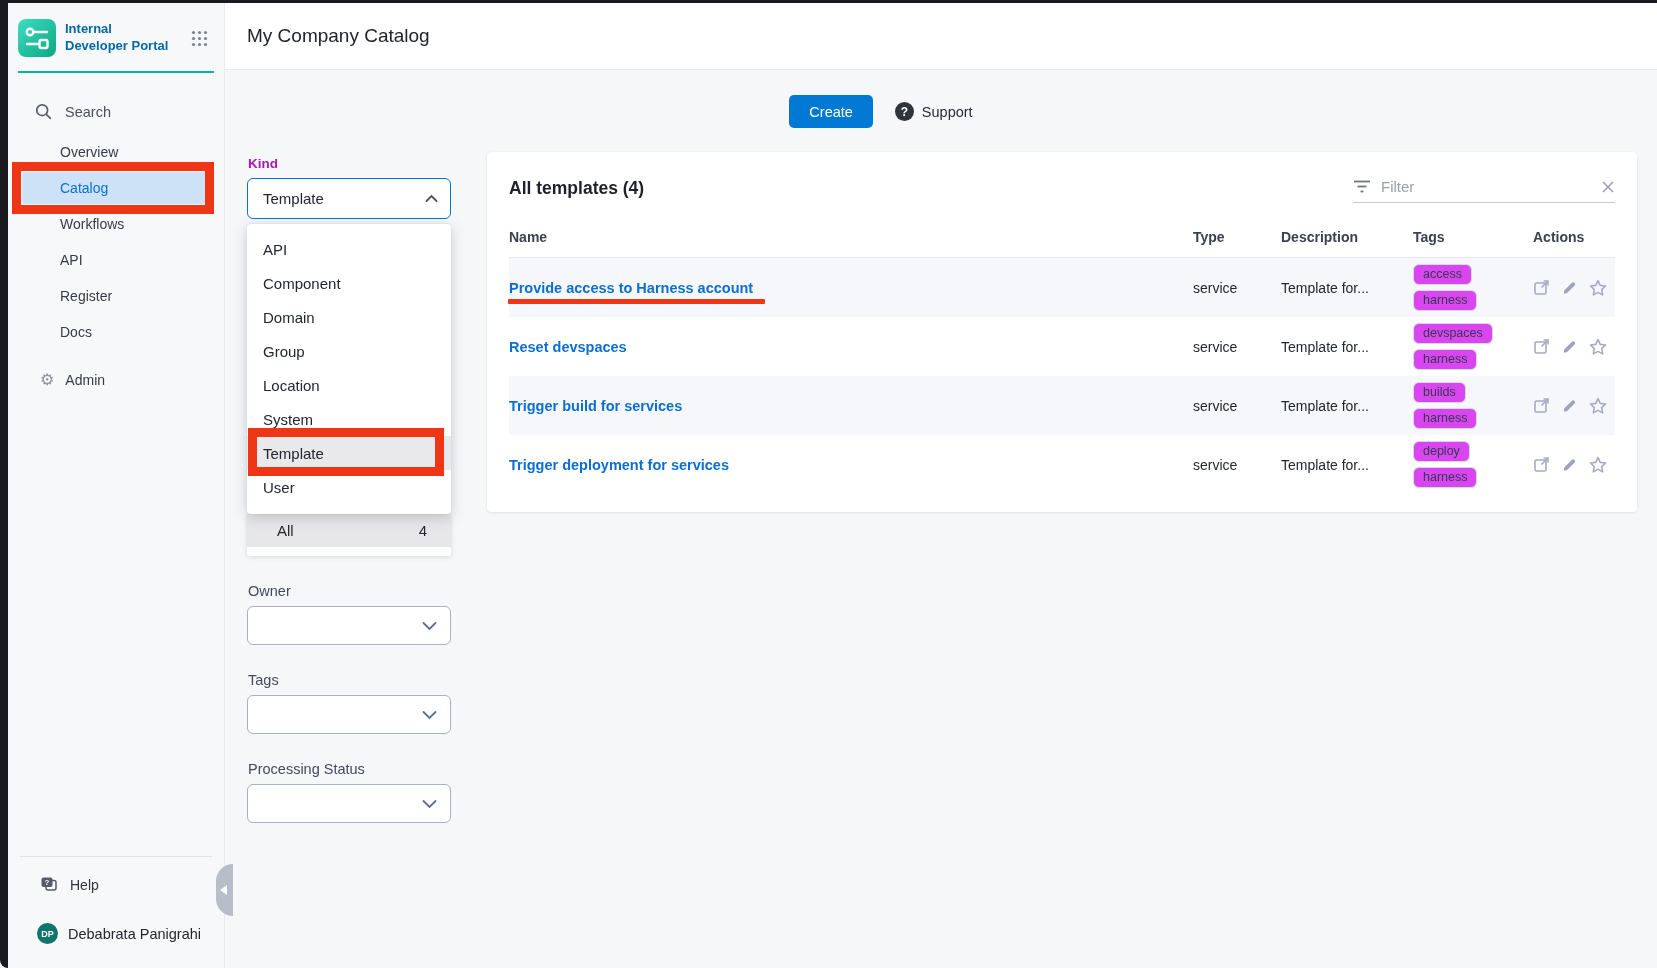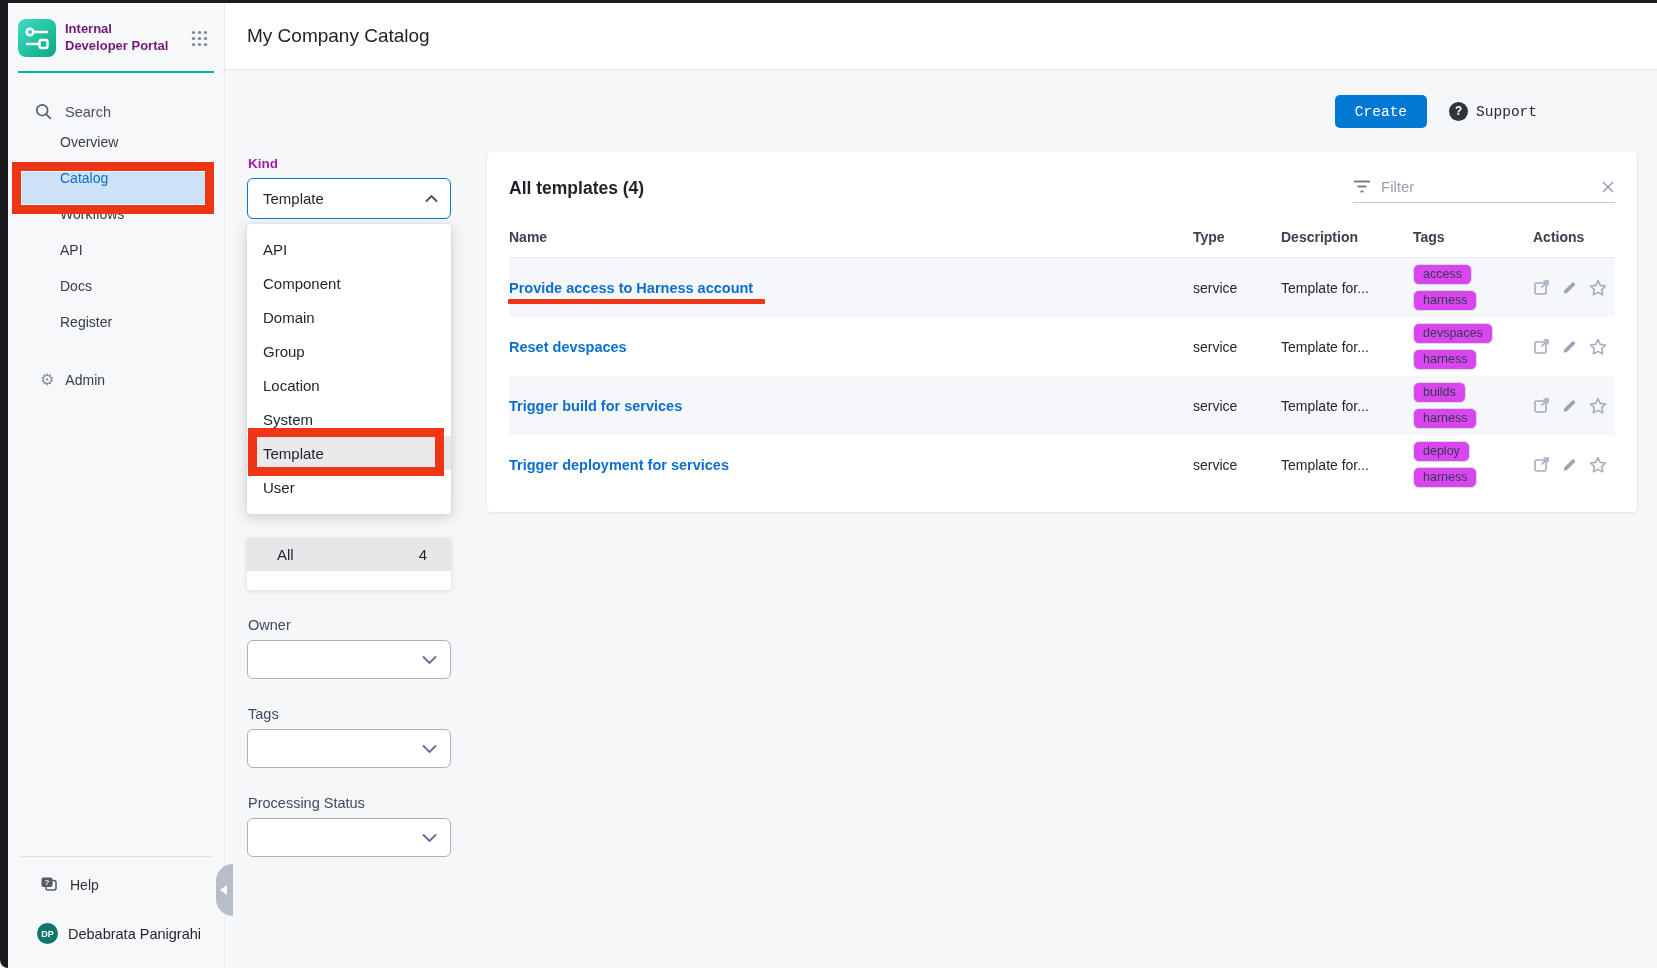--- a/index.html
+++ b/index.html
@@ -11,62 +11,62 @@
   
   .frame-top { position:absolute; top:0; left:0; width:100%; height:3px; background:#1a1b1e; z-index:60; }
   .frame-left { position:absolute; top:0; left:0; width:8px; height:100%; background:#1a1b1e; border-bottom-left-radius:10px; z-index:60; }
 
   .app { position:absolute; left:8px; top:3px; right:0; bottom:0; display:flex; }
 
   
   .sidebar { width:217px; flex:none; background:#f7f8fa; border-right:1px solid #e9ebef; display:flex; flex-direction:column; position:relative; }
   .logo-row { display:flex; align-items:center; gap:9px; padding:16px 12px 12px 10px; }
   .logo-icon { width:38px; height:38px; flex:none; }
-  .logo-title { font-size:13px; font-weight:bold; color:#701a75; line-height:1.3; width:112px; }
+  .logo-title { font-size:13px; font-weight:bold; color:#0369a1; line-height:1.3; width:112px; }
   .grid-icon { margin-left:auto; margin-right:4px; }
   .teal-rule { height:2px; background:#00b5a5; margin:2px 10px 0; }
   .search-row { display:flex; align-items:center; gap:13px; padding-left:27px; margin-top:30px; font-size:14.5px; color:#4b505e; cursor:pointer; }
   .nav { margin-top:14px; }
-  .nav-row { height:36px; display:flex; position:relative; font-size:14px; color:#363b48; cursor:pointer; }
+  .nav-row { height:36px; display:flex; align-items:center; position:relative; font-size:14px; color:#363b48; cursor:pointer; }
   .nav-label { padding-left:52px; position:relative; z-index:6; }
   .active-pill { position:absolute; left:14px; right:12px; top:2px; bottom:2px; background:#cde2f6; border-radius:3px; z-index:1; }
   .nav-row.active .nav-label { color:#0b6fd0; }
   .ann-box { position:absolute; border:9px solid #ee3616; z-index:30; pointer-events:none; }
   .ann-catalog { left:4px; right:10px; top:-8px; bottom:-8px; }
   .nav-admin { margin-top:22px; display:flex; align-items:center; gap:11px; padding-left:32px; font-size:14px; color:#363b48; cursor:pointer; }
   .gear-glyph { font-size:16px; color:#8c919e; line-height:1; }
   .sidebar-spacer { flex:1; }
   .sidebar-divider { height:1px; background:#dfe2e8; margin:0 12px; }
   .help-row { margin-top:19px; display:flex; align-items:center; gap:12px; padding-left:32px; font-size:14px; color:#30343f; cursor:pointer; }
   .user-row { margin-top:30px; margin-bottom:24px; display:flex; align-items:center; gap:10px; padding-left:29px; font-size:14.5px; color:#23262e; cursor:pointer; }
   .avatar { width:21px; height:21px; border-radius:50%; background:#0f766e; color:#fff; font-size:9px; font-weight:bold; display:flex; align-items:center; justify-content:center; flex:none; }
   .collapse-handle { position:absolute; right:-9px; bottom:52px; width:17px; height:52px; background:#b7bdc9; border-radius:26px 0 0 26px; z-index:40; display:flex; align-items:center; justify-content:center; cursor:pointer; }
   .collapse-tri { width:0; height:0; border-top:5px solid transparent; border-bottom:5px solid transparent; border-right:7px solid #ffffff; margin-right:2px; }
 
   
   .main { flex:1; min-width:0; display:flex; flex-direction:column; }
   .page-header { height:67px; flex:none; background:#fff; border-bottom:1px solid #e8eaee; display:flex; align-items:center; padding-left:22px; }
   .page-title { font-size:19px; font-weight:normal; color:#21242c; }
   .content { flex:1; background:#f6f7f9; position:relative; overflow:hidden; }
-  .toolbar { display:flex; justify-content:flex-end; align-items:center; gap:22px; padding:25px 120px 0 0;font-family:Liberation Mono, monospace; }
+  .toolbar { display:flex; justify-content:center; align-items:center; gap:22px; padding:25px 120px 0 0; }
   .create-btn { background:#0278d5; color:#fff; border:none; font-family:inherit; font-size:14.5px; height:33px; padding:0 20px; border-radius:5px; cursor:pointer; }
   .support { display:flex; align-items:center; gap:8px; font-size:14.5px; color:#272b35; cursor:pointer; }
   .support-q { width:19px; height:19px; border-radius:50%; background:#30343d; color:#fff; font-size:12px; font-weight:bold; display:flex; align-items:center; justify-content:center; }
 
   .content-body { display:flex; align-items:flex-start; gap:36px; margin-top:24px; padding-left:22px; }
 
   
   .filter-col { width:204px; flex:none; padding-top:4px; }
   .kind-label { font-size:13.5px; font-weight:bold; color:#a21caf; margin:0 0 7px 1px; }
   .kind-select { height:41px; background:#fff; border:1.5px solid #0278d5; border-radius:6px; display:flex; align-items:center; justify-content:space-between; padding:0 12px 0 15px; font-size:15px; color:#23262e; cursor:pointer; }
   .dropdown { margin-top:5px; background:#fff; border-radius:4px; box-shadow:0 3px 14px rgba(45,50,65,.22), 0 0 2px rgba(0,0,0,.10); padding:8px 0 10px; position:relative; z-index:10; }
   .dd-item { height:34px; display:flex; align-items:center; padding-left:16px; font-size:15px; color:#22262e; position:relative; cursor:pointer; }
   .dd-item.highlight { background:#e9e9ec; }
   .ann-template { left:1px; right:7px; top:-8px; bottom:-6px; }
-  .all-card { margin-top:24px; background:#fff; border-radius:3px; box-shadow:0 1px 5px rgba(0,0,0,.13); padding-bottom:19px; }
+  .all-card { margin-top:0; background:#fff; border-radius:3px; box-shadow:0 1px 5px rgba(0,0,0,.13); padding-bottom:9px; }
   .all-row { height:33px; background:#e7e7ea; display:flex; align-items:center; justify-content:space-between; padding:0 24px 0 30px; font-size:15px; color:#24272e; cursor:pointer; }
   .filter-label { margin:27px 0 7px 1px; font-size:14.5px; color:#434a5c; }
   .filter-select { height:39px; background:#fff; border:1px solid #aab0c0; border-radius:6px; display:flex; align-items:center; justify-content:flex-end; padding-right:13px; cursor:pointer; }
 
   
   .table-card { flex:1; margin-right:20px; background:#fff; border-radius:4px; box-shadow:0 1px 3px rgba(40,45,60,.10), 0 0 1px rgba(0,0,0,.08); padding:24px 22px 18px; }
   .card-head { display:flex; justify-content:space-between; align-items:flex-start; }
   .card-title { font-size:17.5px; font-weight:bold; color:#1e2129; margin-top:2px; }
   .filter-box { width:262px; display:flex; align-items:center; gap:10px; border-bottom:1.5px solid #c6cad2; padding-bottom:7px; margin-top:2px; }
   .filter-box input { flex:1; border:none; outline:none; background:transparent; font-family:inherit; font-size:15px; color:#23262e; min-width:0; }
@@ -140,24 +140,24 @@
         <span class="nav-label">Catalog</span>
         <div class="ann-box ann-catalog"></div>
       </div>
       <div class="nav-row">
         <span class="nav-label">Workflows</span>
       </div>
       <div class="nav-row">
         <span class="nav-label">API</span>
       </div>
       <div class="nav-row">
+        <span class="nav-label">Register</span>
+      </div>
+      <div class="nav-row">
         <span class="nav-label">Docs</span>
-      </div>
-      <div class="nav-row">
-        <span class="nav-label">Register</span>
       </div>
     </nav>
 
     <div class="nav-admin">
       <span class="gear-glyph">⚙</span>
       <span>Admin</span>
     </div>
 
     <div class="sidebar-spacer"></div>
     <div class="sidebar-divider"></div>

